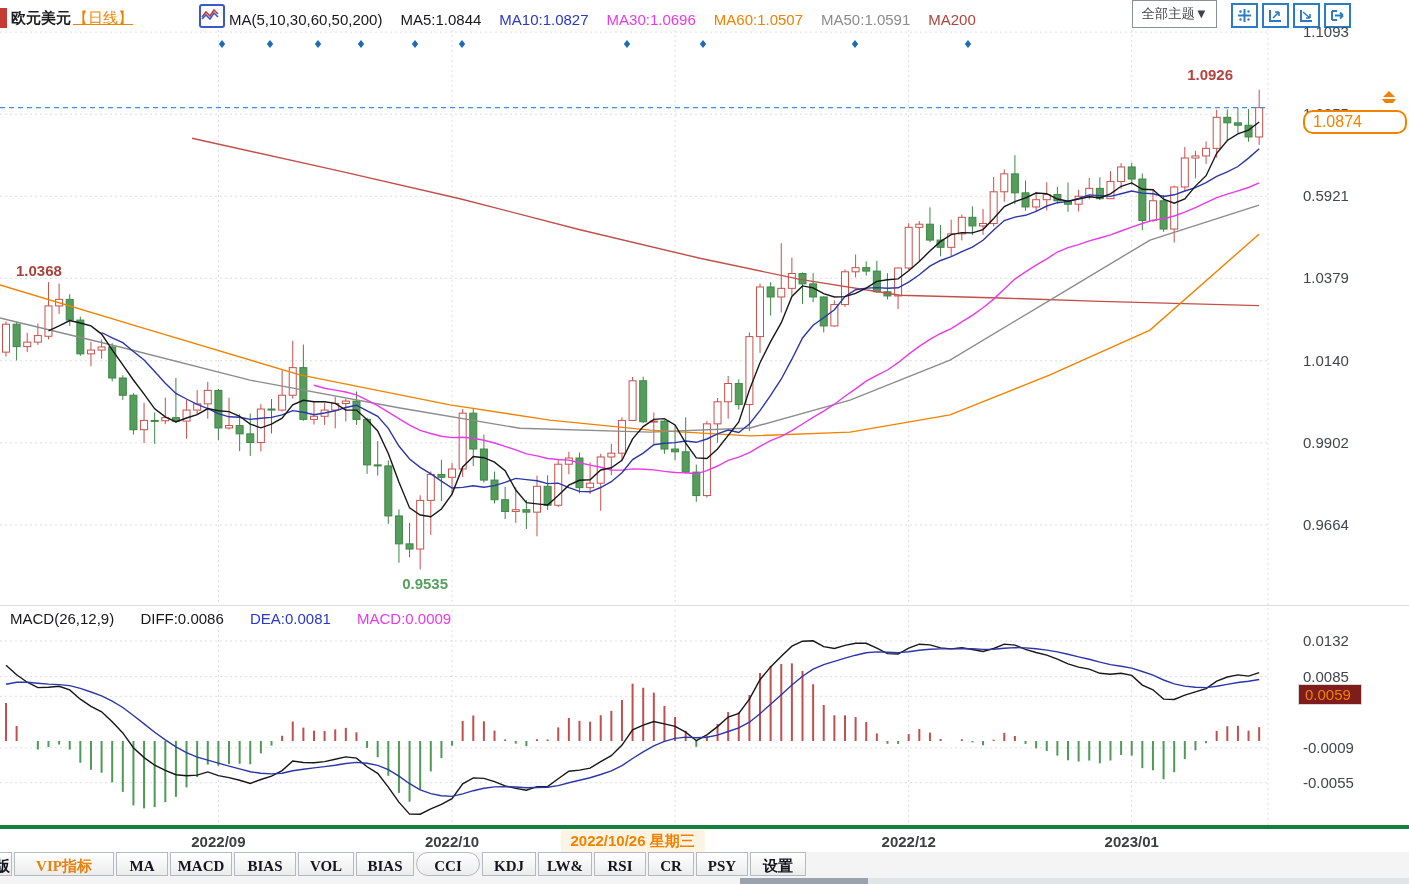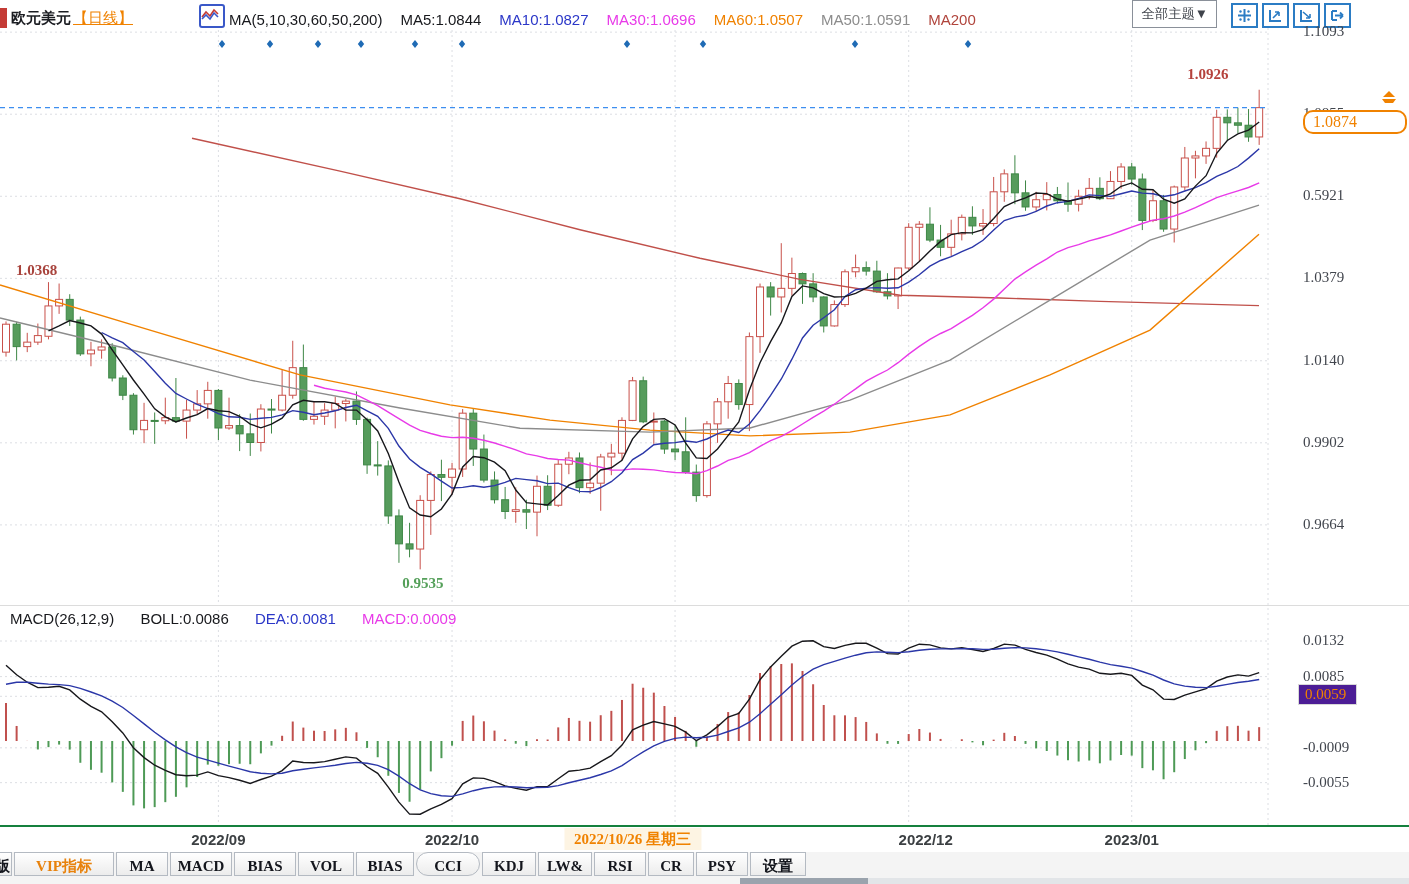--- a/index.html
+++ b/index.html
@@ -18,34 +18,34 @@
   #header .v{margin-left:18px;}
   .c-ma5{color:#17181c;} .c-ma10{color:#2b37c8;} .c-ma30{color:#e83ae8;}
   .c-ma60{color:#f08200;} .c-ma50{color:#8c8c8c;} .c-ma200{color:#b0443c;}
   #theme-btn{margin-left:auto;border:1px solid #8a9099;color:#3f434b;padding:1px 8px;height:28px;
              line-height:20px;background:#fff;cursor:pointer;}
   .tool-ico{width:23px;height:21px;border:2px solid #2b7cc4;background:#fff;margin-left:4px;
             display:flex;align-items:center;justify-content:center;cursor:pointer;}
   #icon-row{display:flex;align-items:center;margin-left:10px;margin-right:58px;}
   
   .ytick{position:absolute;left:1303px;font-size:15px;color:#41454d;}
-  .ytick.orange-box{left:1298px;color:#f08200;background:#4c1d95;border:1px solid #d8d8d8;
+  .ytick.orange-box{left:1298px;color:#f08200;background:#7f1d1d;border:1px solid #d8d8d8;
                     padding:1px 10px 1px 6px;}
   .price-pill{position:absolute;left:1303px;width:92px;border:2px solid #f08200;color:#f08200;
               background:#fff;font-size:16px;padding:1px 0 1px 8px;}
   .annot{position:absolute;font-size:15px;font-weight:bold;}
   
   #macd-header{position:absolute;left:10px;top:610px;font-size:15px;color:#17181c;white-space:nowrap;}
   #macd-header span{margin-right:22px;}
   
-  #date-row{position:absolute;left:0;top:825px;width:1409px;height:26px;border-top:2px solid #15803d;
+  #date-row{position:absolute;left:0;top:825px;width:1409px;height:26px;border-top:4px solid #15803d;
             border-bottom:1px solid #d7d7d7;background:#fff;}
   .xlabel{position:absolute;top:4px;font-size:15px;font-weight:bold;color:#3c4043;transform:translateX(-50%);}
   #cross-date{position:absolute;top:1px;height:22px;line-height:22px;padding:0 10px;background:#fdf4e3;
-              color:#f08200;font-size:15px;font-weight:bold;transform:translateX(-50%);font-family:Liberation Serif, serif;}
+              color:#f08200;font-size:15px;font-weight:bold;transform:translateX(-50%);}
   
   #toolbar{position:absolute;left:0;top:852px;width:1409px;height:32px;background:#f4f4f4;
            display:flex;align-items:flex-start;}
   .tab{height:24px;line-height:24px;margin-right:2px;background:linear-gradient(#ffffff,#ececec);
        border:1px solid #b4bac2;text-align:center;font-family:"Liberation Serif","DejaVu Serif",serif;
        font-size:15px;font-weight:bold;color:#14161d;cursor:pointer;overflow:hidden;white-space:nowrap;}
   .tab.accent{color:#e8820c;}
   #hscroll{position:absolute;left:740px;top:878px;width:669px;height:6px;background:#e2e5e8;}
   #hscroll .thumb{position:absolute;left:0;top:0;width:128px;height:6px;background:#9aa3ad;}
   svg{position:absolute;left:0;}
@@ -514,29 +514,29 @@
       <line x1="1227.3" y1="133" x2="1227.3" y2="118.21243835788579" stroke="#c0504d" stroke-width="2"></line>
       <line x1="1237.9199999999998" y1="133" x2="1237.9199999999998" y2="117.78826942713705" stroke="#c0504d" stroke-width="2"></line>
       <line x1="1248.54" y1="133" x2="1248.54" y2="122.67346347159659" stroke="#c0504d" stroke-width="2"></line>
       <line x1="1259.1599999999999" y1="133" x2="1259.1599999999999" y2="119.14739151766055" stroke="#c0504d" stroke-width="2"></line>
     </g>
     <polyline points="6.0,57.2 16.6,66.8 27.2,74.2 37.9,79.6 48.5,79.2 59.1,78.3 69.7,81.9 80.3,91.2 91.0,98.4 101.6,103.8 112.2,113.8 122.8,124.9 133.4,139.7 144.1,149.6 154.7,157.2 165.3,162.4 175.9,166.7 186.5,167.8 197.2,167.1 207.8,163.9 218.4,167.6 229.0,169.6 239.6,172.3 250.3,175.4 260.9,171.5 271.5,168.2 282.1,162.6 292.7,153.1 303.4,154.5 314.0,154.7 324.6,153.6 335.2,151.3 345.8,148.9 356.5,150.1 367.1,158.8 377.7,165.4 388.3,179.1 398.9,194.1 409.6,206.1 420.2,206.2 430.8,200.8 441.4,196.4 452.0,190.7 462.7,175.8 473.3,169.9 483.9,170.4 494.5,173.7 505.1,177.9 515.8,180.4 526.4,182.2 537.0,178.6 547.6,178.5 558.2,170.8 568.9,163.2 579.5,162.1 590.1,160.1 600.7,153.6 611.3,147.7 622.0,137.1 632.6,121.8 643.2,117.2 653.8,113.6 664.4,115.9 675.1,118.4 685.7,124.1 696.3,132.7 706.9,126.9 717.5,118.6 728.2,109.0 738.8,105.5 749.4,91.2 760.0,71.7 770.6,58.9 781.3,48.2 791.9,38.2 802.5,33.2 813.1,32.8 823.7,38.6 834.4,40.5 845.0,37.4 855.6,35.2 866.2,35.3 876.8,40.1 887.5,45.6 898.1,46.0 908.7,40.2 919.3,36.2 929.9,36.9 940.6,39.9 951.2,40.9 961.8,39.8 972.4,41.5 983.0,43.5 993.7,40.5 1004.3,36.1 1014.9,37.1 1025.5,41.4 1036.1,44.5 1046.8,47.1 1057.4,51.2 1068.0,55.9 1078.6,59.1 1089.2,61.1 1099.9,65.3 1110.5,66.3 1121.1,65.3 1131.7,67.4 1142.3,77.1 1153.0,81.8 1163.6,91.1 1174.2,91.5 1184.8,87.1 1195.4,83.9 1206.1,80.6 1216.7,73.2 1227.3,69.0 1237.9,66.9 1248.5,68.1 1259.2,64.6" fill="none" stroke="#17171b" stroke-width="1.4"></polyline>
     <polyline points="6.0,76.2 16.6,74.3 27.2,74.3 37.9,75.3 48.5,76.1 59.1,76.6 69.7,77.6 80.3,80.4 91.0,84.0 101.6,87.9 112.2,93.1 122.8,99.5 133.4,107.5 144.1,115.9 154.7,124.2 165.3,131.8 175.9,138.8 186.5,144.6 197.2,149.1 207.8,152.1 218.4,155.2 229.0,158.1 239.6,160.9 250.3,163.8 260.9,165.3 271.5,165.9 282.1,165.3 292.7,162.8 303.4,161.2 314.0,159.9 324.6,158.6 335.2,157.2 345.8,155.5 356.5,154.4 367.1,155.3 377.7,157.3 388.3,161.7 398.9,168.2 409.6,175.7 420.2,181.8 430.8,185.6 441.4,187.8 452.0,188.4 462.7,185.9 473.3,182.7 483.9,180.2 494.5,178.9 505.1,178.7 515.8,179.0 526.4,179.7 537.0,179.5 547.6,179.3 558.2,177.6 568.9,174.7 579.5,172.2 590.1,169.7 600.7,166.5 611.3,162.8 622.0,157.6 632.6,150.5 643.2,143.8 653.8,137.8 664.4,133.4 675.1,130.4 685.7,129.1 696.3,129.8 706.9,129.3 717.5,127.1 728.2,123.5 738.8,119.9 749.4,114.2 760.0,105.7 770.6,96.3 781.3,86.7 791.9,77.0 802.5,68.2 813.1,61.1 823.7,56.6 834.4,53.4 845.0,50.2 855.6,47.2 866.2,44.8 876.8,43.9 887.5,44.2 898.1,44.6 908.7,43.7 919.3,42.2 929.9,41.2 940.6,40.9 951.2,40.9 961.8,40.7 972.4,40.8 983.0,41.4 993.7,41.2 1004.3,40.2 1014.9,39.6 1025.5,39.9 1036.1,40.8 1046.8,42.1 1057.4,43.9 1068.0,46.3 1078.6,48.9 1089.2,51.3 1099.9,54.1 1110.5,56.6 1121.1,58.3 1131.7,60.1 1142.3,63.5 1153.0,67.2 1163.6,72.0 1174.2,75.9 1184.8,78.1 1195.4,79.3 1206.1,79.6 1216.7,78.3 1227.3,76.4 1237.9,74.5 1248.5,73.2 1259.2,71.5" fill="none" stroke="#2b37a8" stroke-width="1.4"></polyline>
   </svg>
 <div id="macd-header">
   <span style="color:#17181c">MACD(26,12,9)</span>
-  <span style="color:#17181c">BOLL:0.0086</span>
+  <span style="color:#17181c">DIFF:0.0086</span>
   <span class="c-ma10">DEA:0.0081</span>
   <span class="c-ma30">MACD:0.0009</span>
 </div>
 
 <div id="date-row">
     <div class="xlabel" style="left: 218.4px;">2022/09</div>
     <div class="xlabel" style="left: 452.04px;">2022/10</div>
-    <div class="xlabel" style="left: 908.7px; margin-left: 17px;">2022/12</div>
+    <div class="xlabel" style="left: 908.7px;">2022/12</div>
     <div class="xlabel" style="left: 1131.72px;">2023/01</div>
     <div id="cross-date" style="left: 632.58px;">2022/10/26 星期三</div>
   </div>
 
 <div id="toolbar">
     <button class="tab" style="width: 18px; margin-left: -6px; padding-left: 0px;">版</button>
     <button class="tab accent" style="width: 100px;">VIP指标</button>
     <button class="tab" style="width: 52px;">MA</button>
     <button class="tab" style="width: 62px;">MACD</button>
     <button class="tab" style="width: 62px;">BIAS</button>
@@ -547,21 +547,21 @@
     <button class="tab" style="width: 54px;">LW&amp;</button>
     <button class="tab" style="width: 52px;">RSI</button>
     <button class="tab" style="width: 46px;">CR</button>
     <button class="tab" style="width: 52px;">PSY</button>
     <button class="tab" style="width: 56px;">设置</button>
   </div>
 <div id="hscroll">
     <div class="thumb"></div>
   </div>
 
-<div id="overlay" class="abs" style="left:0;top:0;width:1409px;height:764px;pointer-events:none;font-family:Liberation Serif, serif;">
+<div id="overlay" class="abs" style="left:0;top:0;width:1409px;height:764px;pointer-events:none;">
     <div class="ytick" style="top: 23.1379px;">1.1093</div>
     <div class="ytick" style="top: 105.207px;">1.0855</div>
     <div class="ytick" style="top: 187.276px;">0.5921</div>
     <div class="ytick" style="top: 269.345px;">1.0379</div>
     <div class="ytick" style="top: 351.759px;">1.0140</div>
     <div class="ytick" style="top: 433.828px;">0.9902</div>
     <div class="ytick" style="top: 515.897px;">0.9664</div>
     <div class="price-pill" style="top: 109.655px; border-radius: 10px;">1.0874</div>
     <div style="position: absolute; left: 1378px; top: 90.6552px; pointer-events: none;">
       <svg width="22" height="16" viewBox="0 0 22 16">

